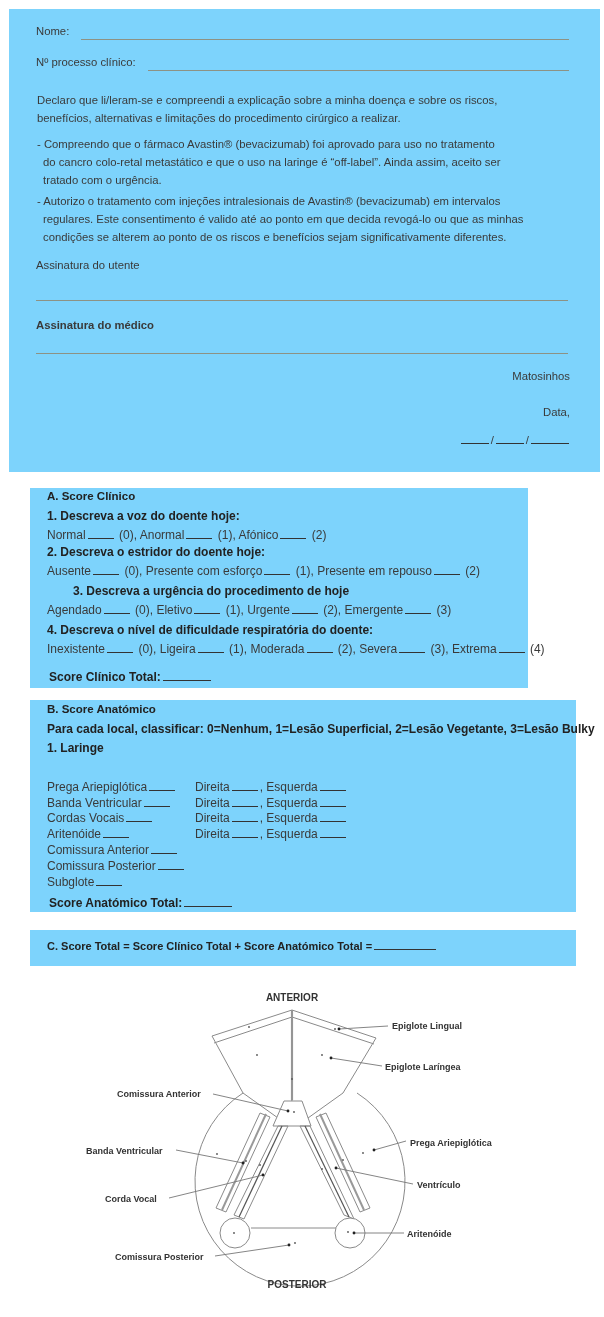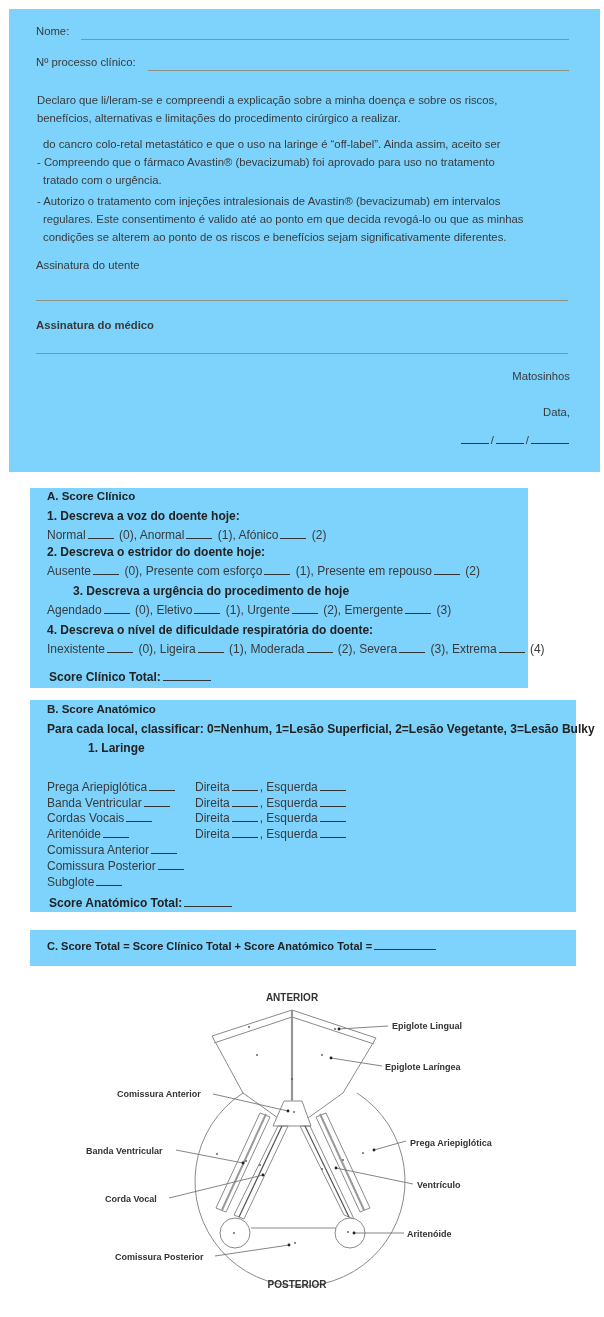--- a/index.html
+++ b/index.html
@@ -38,22 +38,22 @@
 
   <span class="abs t11" style="left:27px; top:47px;">Nº processo clínico:</span>
   <div class="line" style="left:139px; width:421px; top:61px;"></div>
 
   <div class="para" style="top:82px;">
     <div>Declaro que li/leram-se e compreendi a explicação sobre a minha doença e sobre os riscos,</div>
     <div>benefícios, alternativas e limitações do procedimento cirúrgico a realizar.</div>
   </div>
 
   <div class="para" style="top:126px;">
+    <div>- Compreendo que o fármaco Avastin® (bevacizumab) foi aprovado para uso no tratamento</div>
     <div style="padding-left:6px;">do cancro colo-retal metastático e que o uso na laringe é “off-label”. Ainda assim, aceito ser</div>
-    <div>- Compreendo que o fármaco Avastin® (bevacizumab) foi aprovado para uso no tratamento</div>
     <div style="padding-left:6px;">tratado com o urgência.</div>
   </div>
 
   <div class="para" style="top:183px;">
     <div>- Autorizo o tratamento com injeções intralesionais de Avastin® (bevacizumab) em intervalos</div>
     <div style="padding-left:6px;">regulares. Este consentimento é valido até ao ponto em que decida revogá-lo ou que as minhas</div>
     <div style="padding-left:6px;">condições se alterem ao ponto de os riscos e benefícios sejam significativamente diferentes.</div>
   </div>
 
   <span class="abs t11" style="left:27px; top:250px;">Assinatura do utente</span>
@@ -105,21 +105,21 @@
   </div>
 
   <div class="abs bold t10" style="left:19px; top:182px;">
     <span>Score Clínico Total:</span><span class="blank w48" style="border-bottom-width:1px;"></span>
   </div>
 </div>
 
 <div class="panel" id="scoreB">
   <span class="abs bold" style="left:17px; top:3px; font-size:11.5px;">B. Score Anatómico</span>
   <span class="abs bold t10" style="left:17px; top:22px;">Para cada local, classificar: 0=Nenhum, 1=Lesão Superficial, 2=Lesão Vegetante, 3=Lesão Bulky</span>
-  <span class="abs bold t10" style="left:17px; top:41px;margin-left:41px;">1. Laringe</span>
+  <span class="abs bold t10" style="left:17px; top:41px;">1. Laringe</span>
 
 
   <div id="sites-col">
       <div class="abs t10" style="left: 17px; top: 80px;"><span>Prega Ariepiglótica</span><span class="blank"></span></div>
       <div class="abs t10" style="left: 165px; top: 80px;"><span>Direita</span><span class="blank"></span><span>, </span><span>Esquerda</span><span class="blank"></span></div>
       <div class="abs t10" style="left: 17px; top: 96px;"><span>Banda Ventricular</span><span class="blank"></span></div>
       <div class="abs t10" style="left: 165px; top: 96px;"><span>Direita</span><span class="blank"></span><span>, </span><span>Esquerda</span><span class="blank"></span></div>
       <div class="abs t10" style="left: 17px; top: 111px;"><span>Cordas Vocais</span><span class="blank"></span></div>
       <div class="abs t10" style="left: 165px; top: 111px;"><span>Direita</span><span class="blank"></span><span>, </span><span>Esquerda</span><span class="blank"></span></div>
       <div class="abs t10" style="left: 17px; top: 127px;"><span>Aritenóide</span><span class="blank"></span></div>

